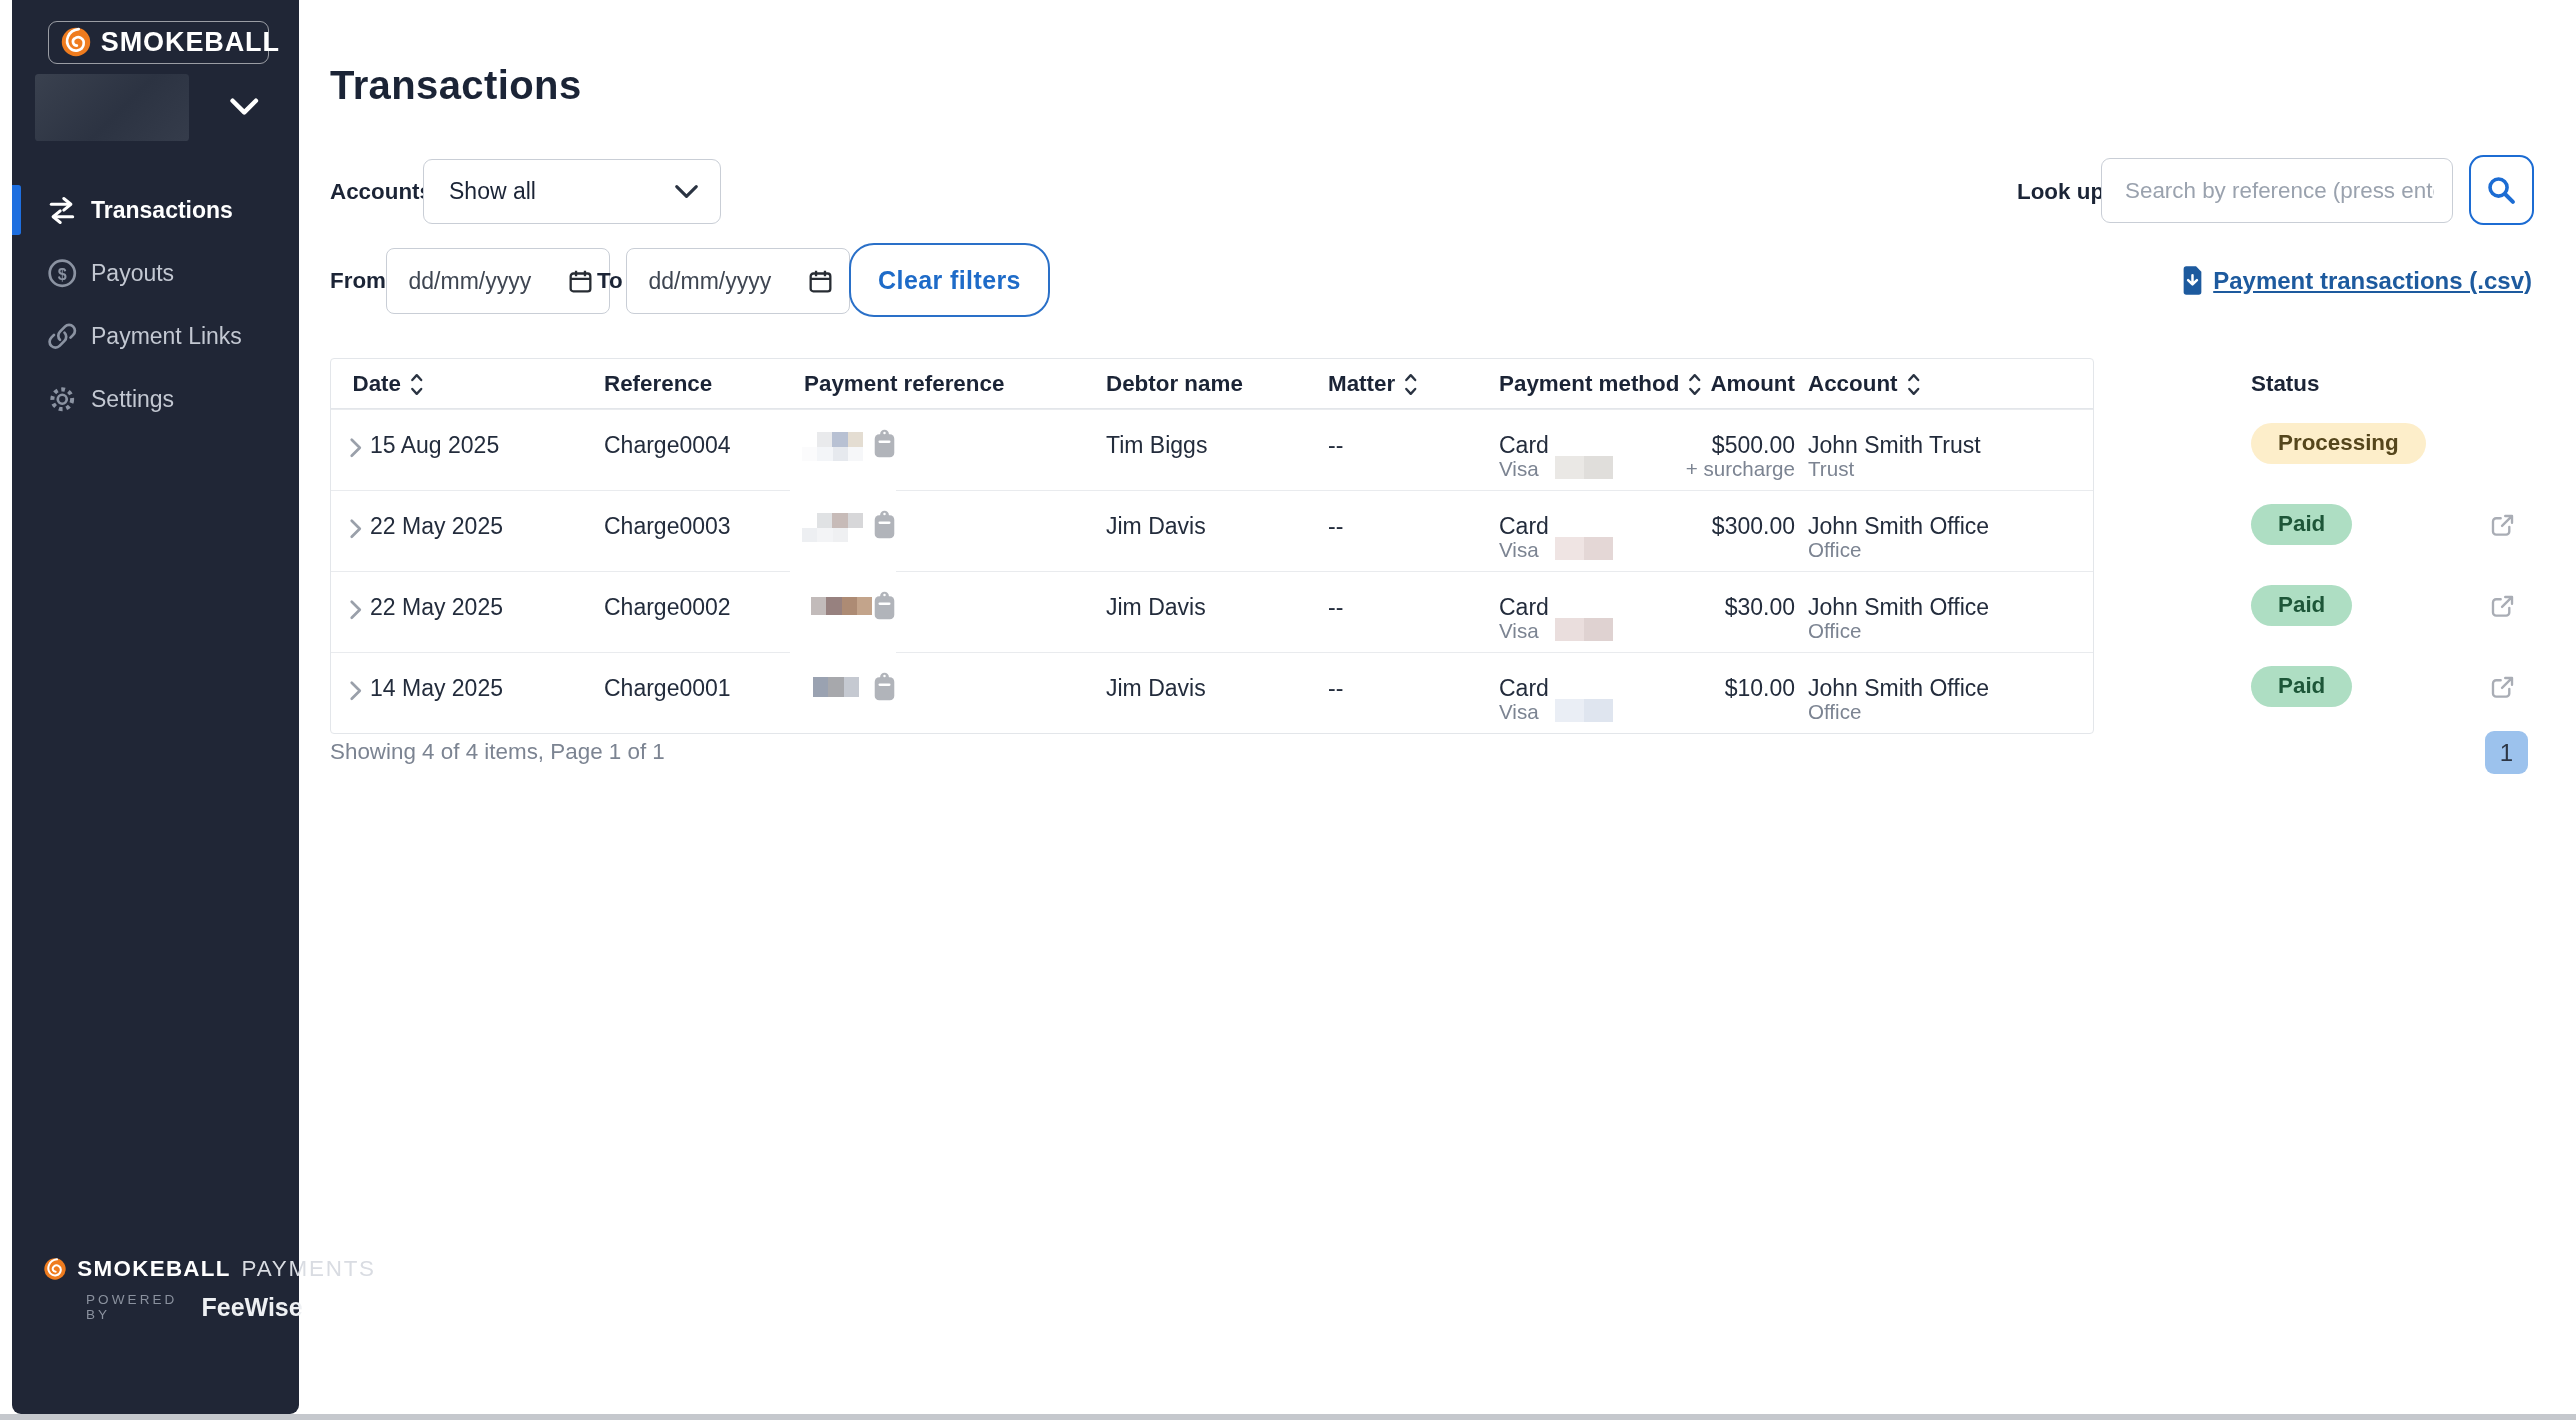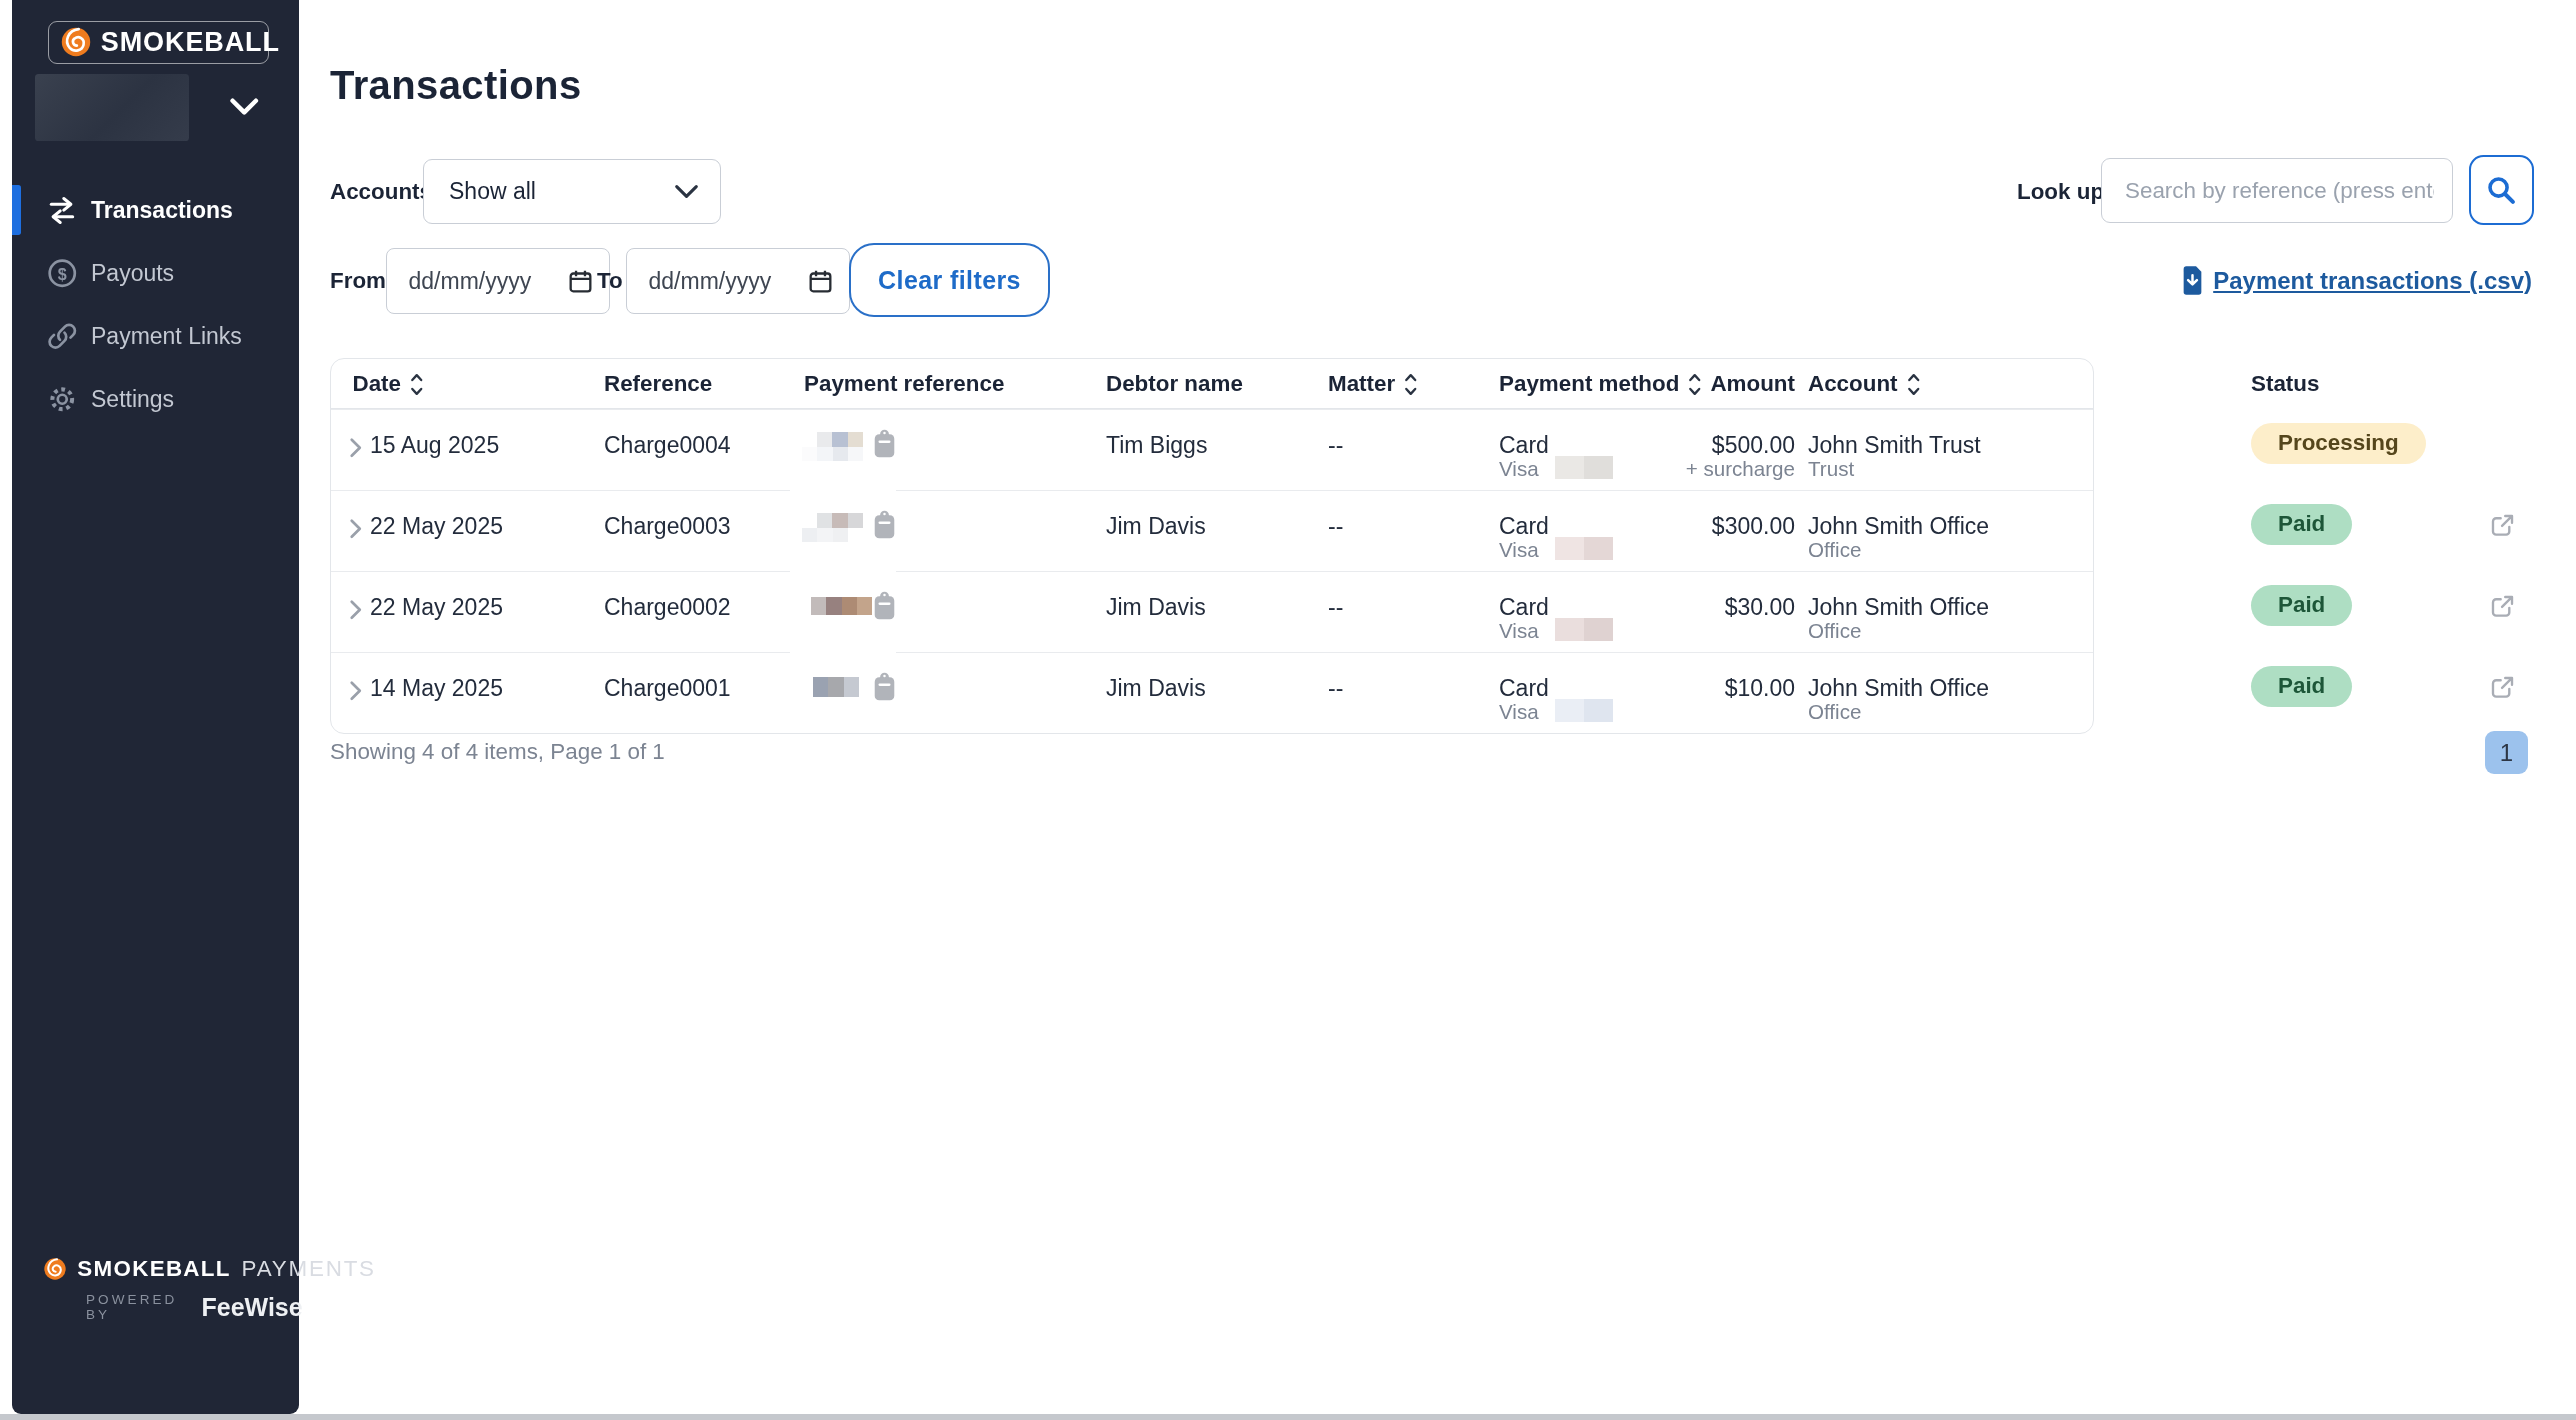--- a/index.html
+++ b/index.html
@@ -119,21 +119,21 @@
     position:absolute; right:44px; top:266px;
     display:flex; align-items:center; gap:9px; cursor:pointer;
   }
   .download-link .dl-text {
     font-size:24px; font-weight:700; color:#1d5a9e; text-decoration:underline;
   }
 
   
   .table {
     position:absolute; left:43px; top:358px; width:1764px;
-    border:0.9px solid #e3e6ea; border-radius:14px; background:#fff;
+    border:0.9px solid #e3e6ea; border-radius:4px; background:#fff;
   }
   .thead { position:relative; height:50px; border-bottom:0.9px solid #e3e6ea; }
   .th {
     position:absolute; top:0; height:50px;
     display:flex; align-items:center; gap:9px;
     font-size:22.4px; font-weight:700; color:#1b2436; white-space:nowrap;
   }
   .trow { position:relative; height:81px; border-top:0.9px solid #e9ebee; }
   .trow:first-of-type { border-top:none; }
   .cell { position:absolute; white-space:nowrap; }

